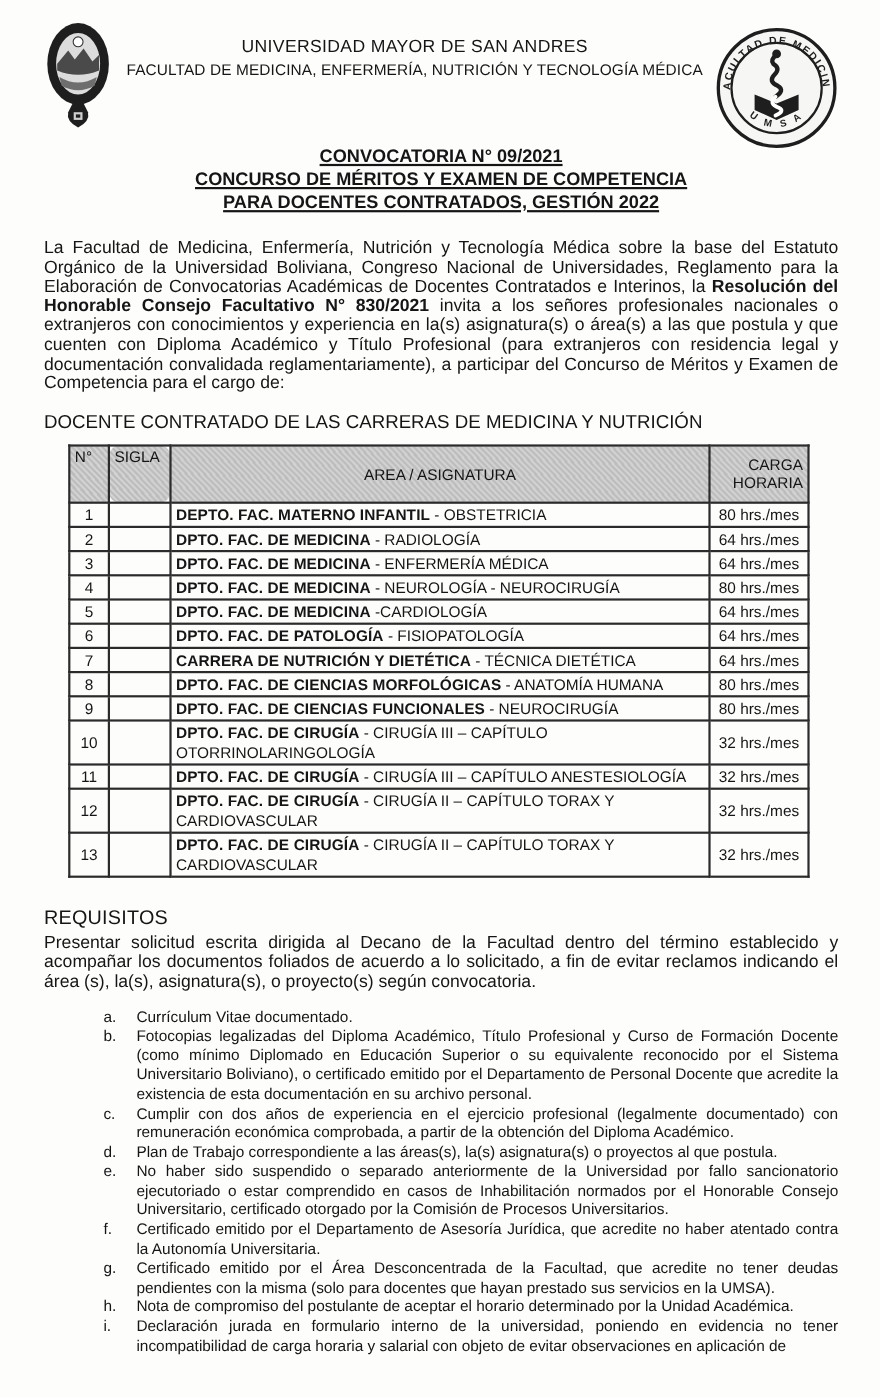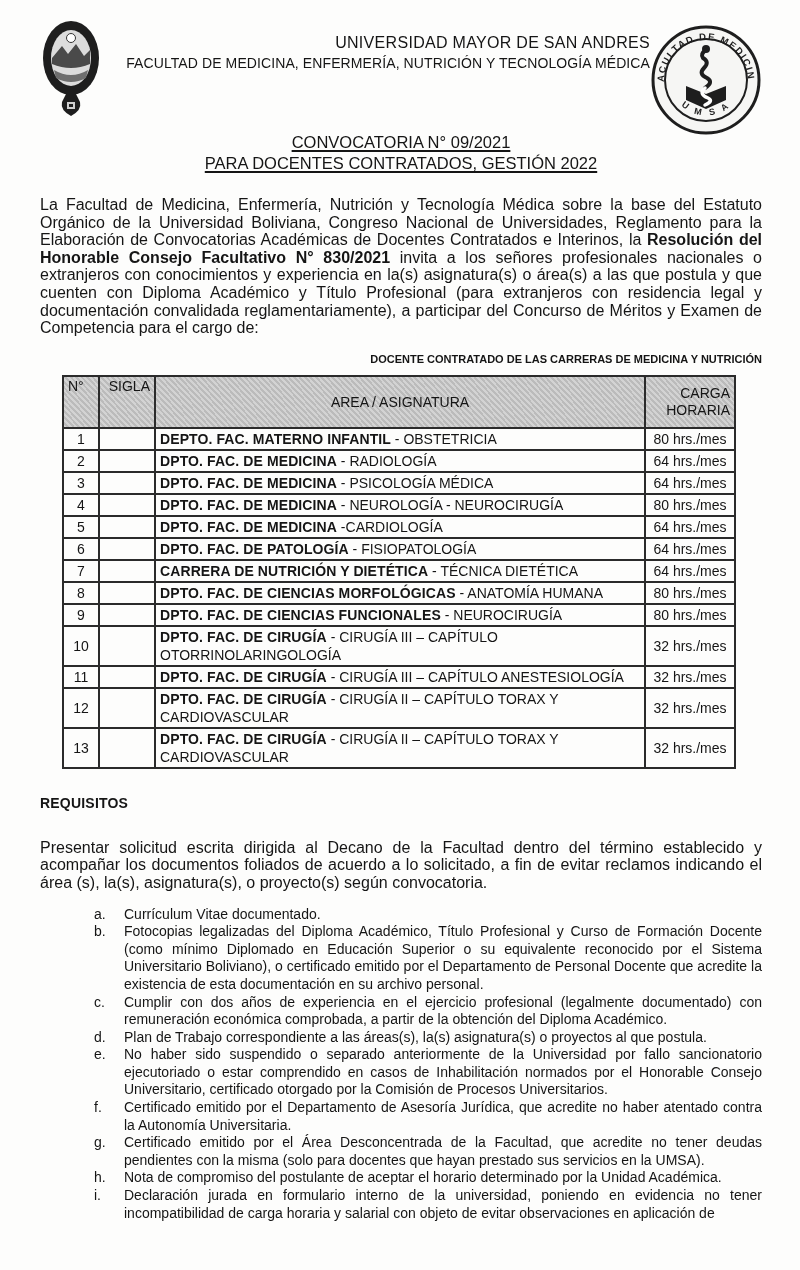--- a/index.html
+++ b/index.html
@@ -6,51 +6,51 @@
   .page{
     width:800px;min-height:1270px;background:#fdfdfc;margin:0 auto;
     box-sizing:border-box;padding:14px 38px 30px 40px;
     font-family:"Liberation Sans","DejaVu Sans",sans-serif;
     color:#151515;position:relative;overflow:hidden;
   }
   
   .hdr{display:flex;align-items:flex-start;height:112px;}
   .hdr-logo-l{width:64px;flex:none;margin-top:4px;}
   .hdr-logo-r{width:112px;flex:none;margin-top:10px;}
-  .hdr-center{flex:1;text-align:right;padding-top:20px;}
+  .hdr-center{flex:1;text-align:center;padding-top:20px;}
   .hdr-line1{font-size:16px;letter-spacing:.3px;}
   .hdr-line2{font-size:14px;margin-top:3px;letter-spacing:.1px;}
   
-  .title-block{text-align:center;margin-top:6px;font-weight:normal;font-size:16.5px;line-height:21px;}
+  .title-block{text-align:center;margin-top:6px;font-weight:bold;font-size:16.5px;line-height:21px;}
   .title-block div{text-decoration:underline;text-decoration-thickness:2px;text-underline-offset:2px;}
   
   .para{font-size:16px;line-height:17.6px;text-align:justify;margin:16px 0 0 0;}
-  .tbl-title{text-align:right;font-weight:bold;font-size:11px;margin-top:16px;}
+  .tbl-title{text-align:left;font-weight:normal;font-size:17px;margin-top:16px;}
   
   table.positions{border-collapse:collapse;margin:10px 0 0 22px;width:672px;table-layout:fixed;}
   table.positions col.c-num{width:36px;}
   table.positions col.c-sigla{width:56px;}
   table.positions col.c-area{width:490px;}
   table.positions col.c-carga{width:90px;}
   table.positions th,table.positions td{border:2px solid #2b2b2b;font-size:14px;padding:1px 4px;}
   table.positions thead th{
     font-weight:normal;height:48px;
     background:#c7c7c7;
     background-image:repeating-linear-gradient(47deg,rgba(255,255,255,.22) 0 2px,rgba(0,0,0,.06) 2px 4px);
   }
   th.h-num{text-align:left;vertical-align:top;padding-top:4px;}
-  th.h-sigla{text-align:right;vertical-align:top;padding-top:4px;}
+  th.h-sigla{text-align:left;vertical-align:top;padding-top:4px;border-radius:10px;}
   th.h-area{text-align:center;vertical-align:middle;}
   th.h-carga{text-align:right;vertical-align:middle;line-height:17px;}
   td.t-num{text-align:center;}
   td.t-area{padding-left:7px;line-height:18px;}
   td.t-area b{letter-spacing:.1px;}
   td.t-carga{text-align:center;font-size:13.5px;white-space:nowrap;}
   
-  .req-heading{font-weight:bold;font-size:14px;margin-top:26px;letter-spacing:.2px;}
+  .req-heading{font-weight:normal;font-size:18px;margin-top:26px;letter-spacing:.2px;}
   .req-list{margin:14px 0 0 54px;}
   .req-item{display:flex;font-size:14px;line-height:17.6px;margin:0;}
   .req-item .letter{width:30px;flex:none;}
   .req-item .txt{flex:1;text-align:justify;}
   svg text{font-family:"Liberation Sans","DejaVu Sans",sans-serif;}
 </style>
 </head>
 <body>
 
 <div class="page">
@@ -89,20 +89,21 @@
         <path d="M36 62 L56 70 L76 62 L76 76 L56 85 L36 76 Z" fill="#1e1e1e"></path>
         <path d="M56 26 Q50 30 53 34 Q60 38 54 44 Q48 50 57 54 Q64 58 55 64" fill="none" stroke="#1e1e1e" stroke-width="4" stroke-linecap="round"></path>
         <path d="M55 64 Q48 70 58 74 Q64 77 55 81" fill="none" stroke="#ffffff" stroke-width="3.5" stroke-linecap="round"></path>
         <circle cx="56" cy="25" r="4" fill="#1e1e1e"></circle>
       </svg>
     </div>
   </div>
 
   <div class="title-block">
     <div>CONVOCATORIA N° 09/2021</div>
+    <div>CONCURSO DE MÉRITOS Y EXAMEN DE COMPETENCIA</div>
     <div>PARA DOCENTES CONTRATADOS, GESTIÓN 2022</div>
   </div>
 
   <p class="para" style="margin-top:22px"><span>La Facultad de Medicina, Enfermería, Nutrición y Tecnología Médica sobre la base del Estatuto Orgánico de la Universidad Boliviana, Congreso Nacional de Universidades, Reglamento para la Elaboración de Convocatorias Académicas de Docentes Contratados e Interinos, la </span><b>Resolución del Honorable Consejo Facultativo N° 830/2021</b><span> invita a los señores profesionales nacionales o extranjeros con conocimientos y experiencia en la(s) asignatura(s) o área(s) a las que postula y que cuenten con Diploma Académico y Título Profesional (para extranjeros con residencia legal y documentación convalidada reglamentariamente), a participar del Concurso de Méritos y Examen de Competencia para el cargo de:</span></p>
 
   <div class="tbl-title">DOCENTE CONTRATADO DE LAS CARRERAS DE MEDICINA Y NUTRICIÓN</div>
 
   <table class="positions">
     <colgroup>
         <col class="c-num">
@@ -127,21 +128,21 @@
         </tr>
       <tr>
           <td class="t-num">2</td>
           <td></td>
           <td class="t-area"><b>DPTO. FAC. DE MEDICINA</b><span> - RADIOLOGÍA</span></td>
           <td class="t-carga">64 hrs./mes</td>
         </tr>
       <tr>
           <td class="t-num">3</td>
           <td></td>
-          <td class="t-area"><b>DPTO. FAC. DE MEDICINA</b><span> - PSICOLOGÍA MÉDICA</span></td>
+          <td class="t-area"><b>DPTO. FAC. DE MEDICINA</b><span> - ENFERMERÍA MÉDICA</span></td>
           <td class="t-carga">64 hrs./mes</td>
         </tr>
       <tr>
           <td class="t-num">4</td>
           <td></td>
           <td class="t-area"><b>DPTO. FAC. DE MEDICINA</b><span> - NEUROLOGÍA - NEUROCIRUGÍA</span></td>
           <td class="t-carga">80 hrs./mes</td>
         </tr>
       <tr>
           <td class="t-num">5</td>
@@ -195,21 +196,21 @@
           <td class="t-num">13</td>
           <td></td>
           <td class="t-area"><b>DPTO. FAC. DE CIRUGÍA</b><span> - CIRUGÍA II – CAPÍTULO TORAX Y CARDIOVASCULAR</span></td>
           <td class="t-carga">32 hrs./mes</td>
         </tr>
     </tbody>
   </table>
 
 
   <div class="req-heading">REQUISITOS</div>
-  <p class="para" style="margin-top:28px">Presentar solicitud escrita dirigida al Decano de la Facultad dentro del término establecido y acompañar los documentos foliados de acuerdo a lo solicitado, a fin de evitar reclamos indicando el área (s), la(s), asignatura(s), o proyecto(s) según convocatoria.</p>
+  <p class="para" style="margin-top:4px">Presentar solicitud escrita dirigida al Decano de la Facultad dentro del término establecido y acompañar los documentos foliados de acuerdo a lo solicitado, a fin de evitar reclamos indicando el área (s), la(s), asignatura(s), o proyecto(s) según convocatoria.</p>
 
   <div class="req-list">
     <div class="req-item">
         <span class="letter">a.</span>
         <span class="txt">Currículum Vitae documentado.</span>
       </div>
     <div class="req-item">
         <span class="letter">b.</span>
         <span class="txt">Fotocopias legalizadas del Diploma Académico, Título Profesional y Curso de Formación Docente (como mínimo Diplomado en Educación Superior o su equivalente reconocido por el Sistema Universitario Boliviano), o certificado emitido por el Departamento de Personal Docente que acredite la existencia de esta documentación en su archivo personal.</span>
       </div>

